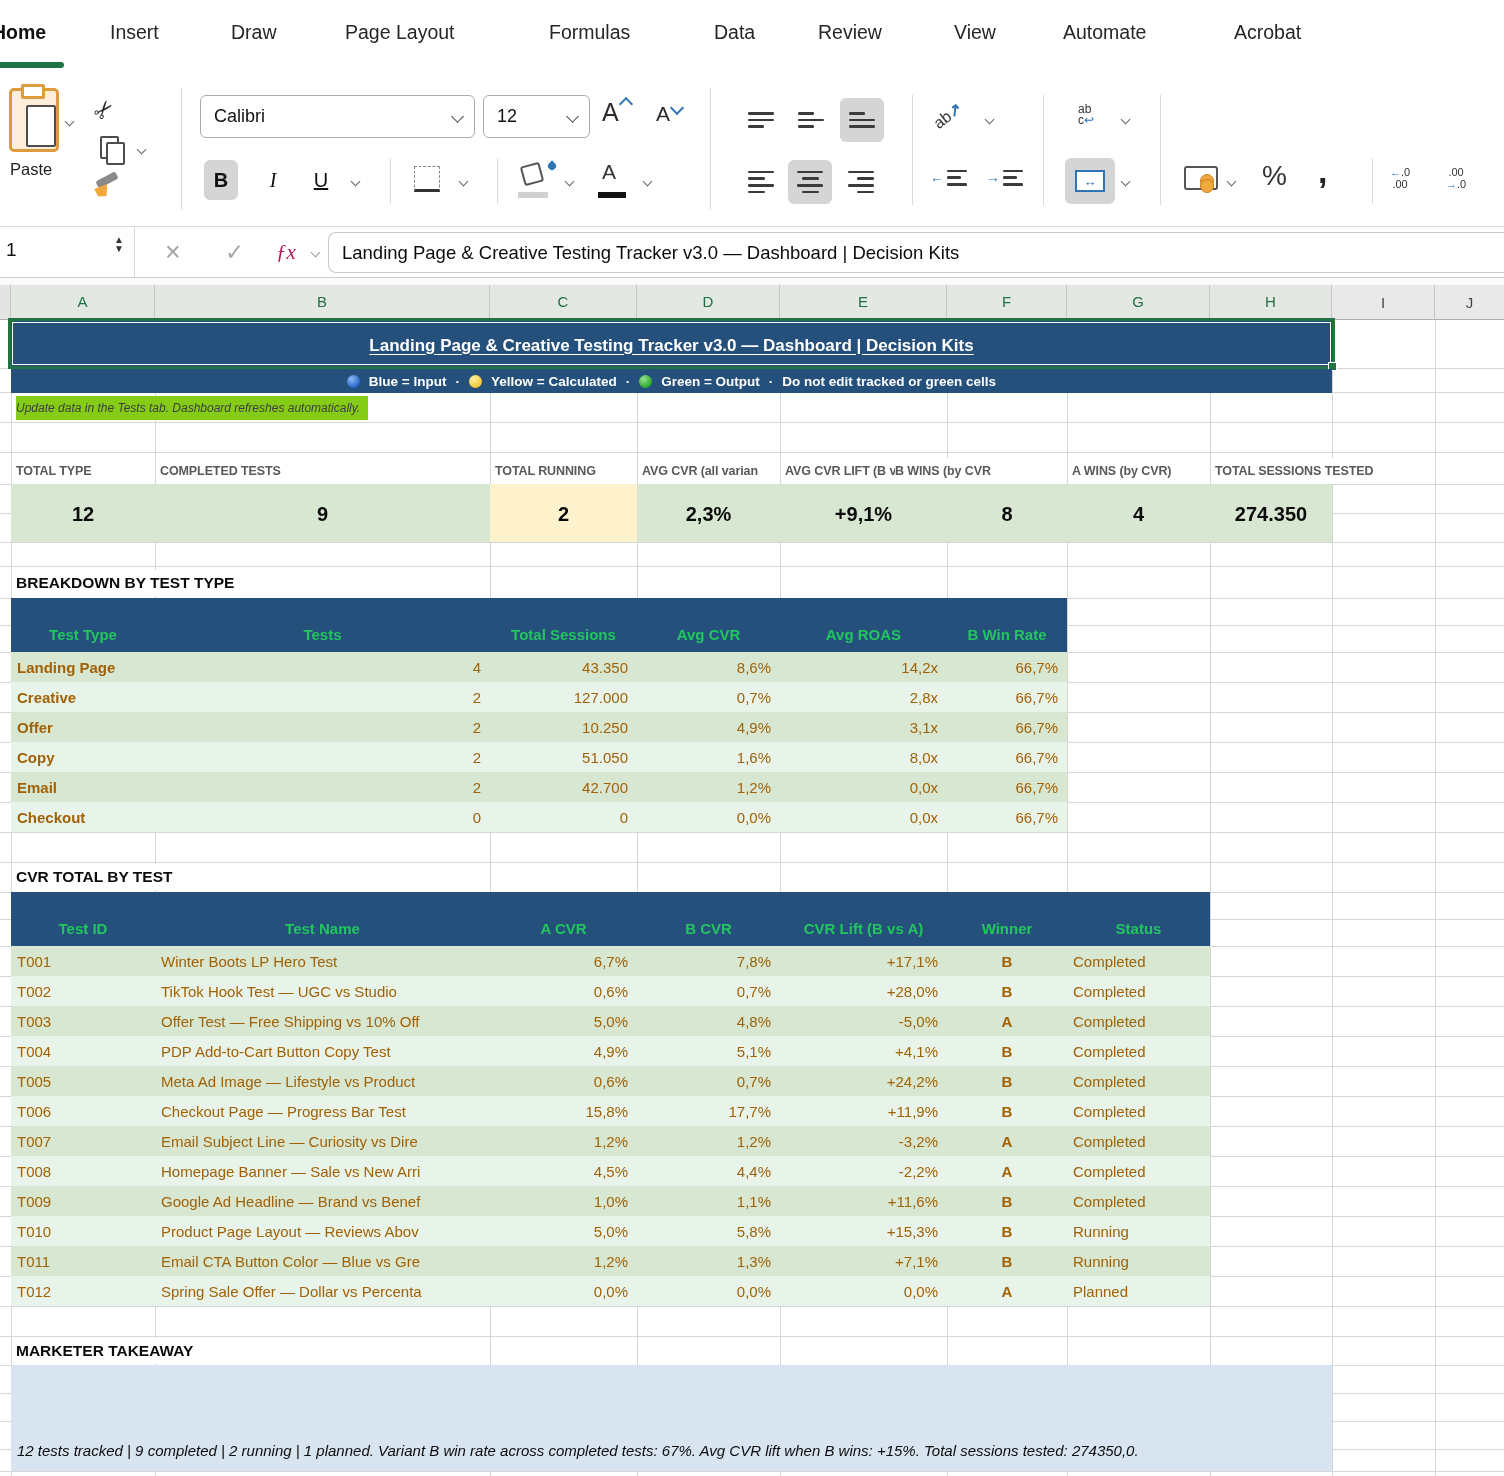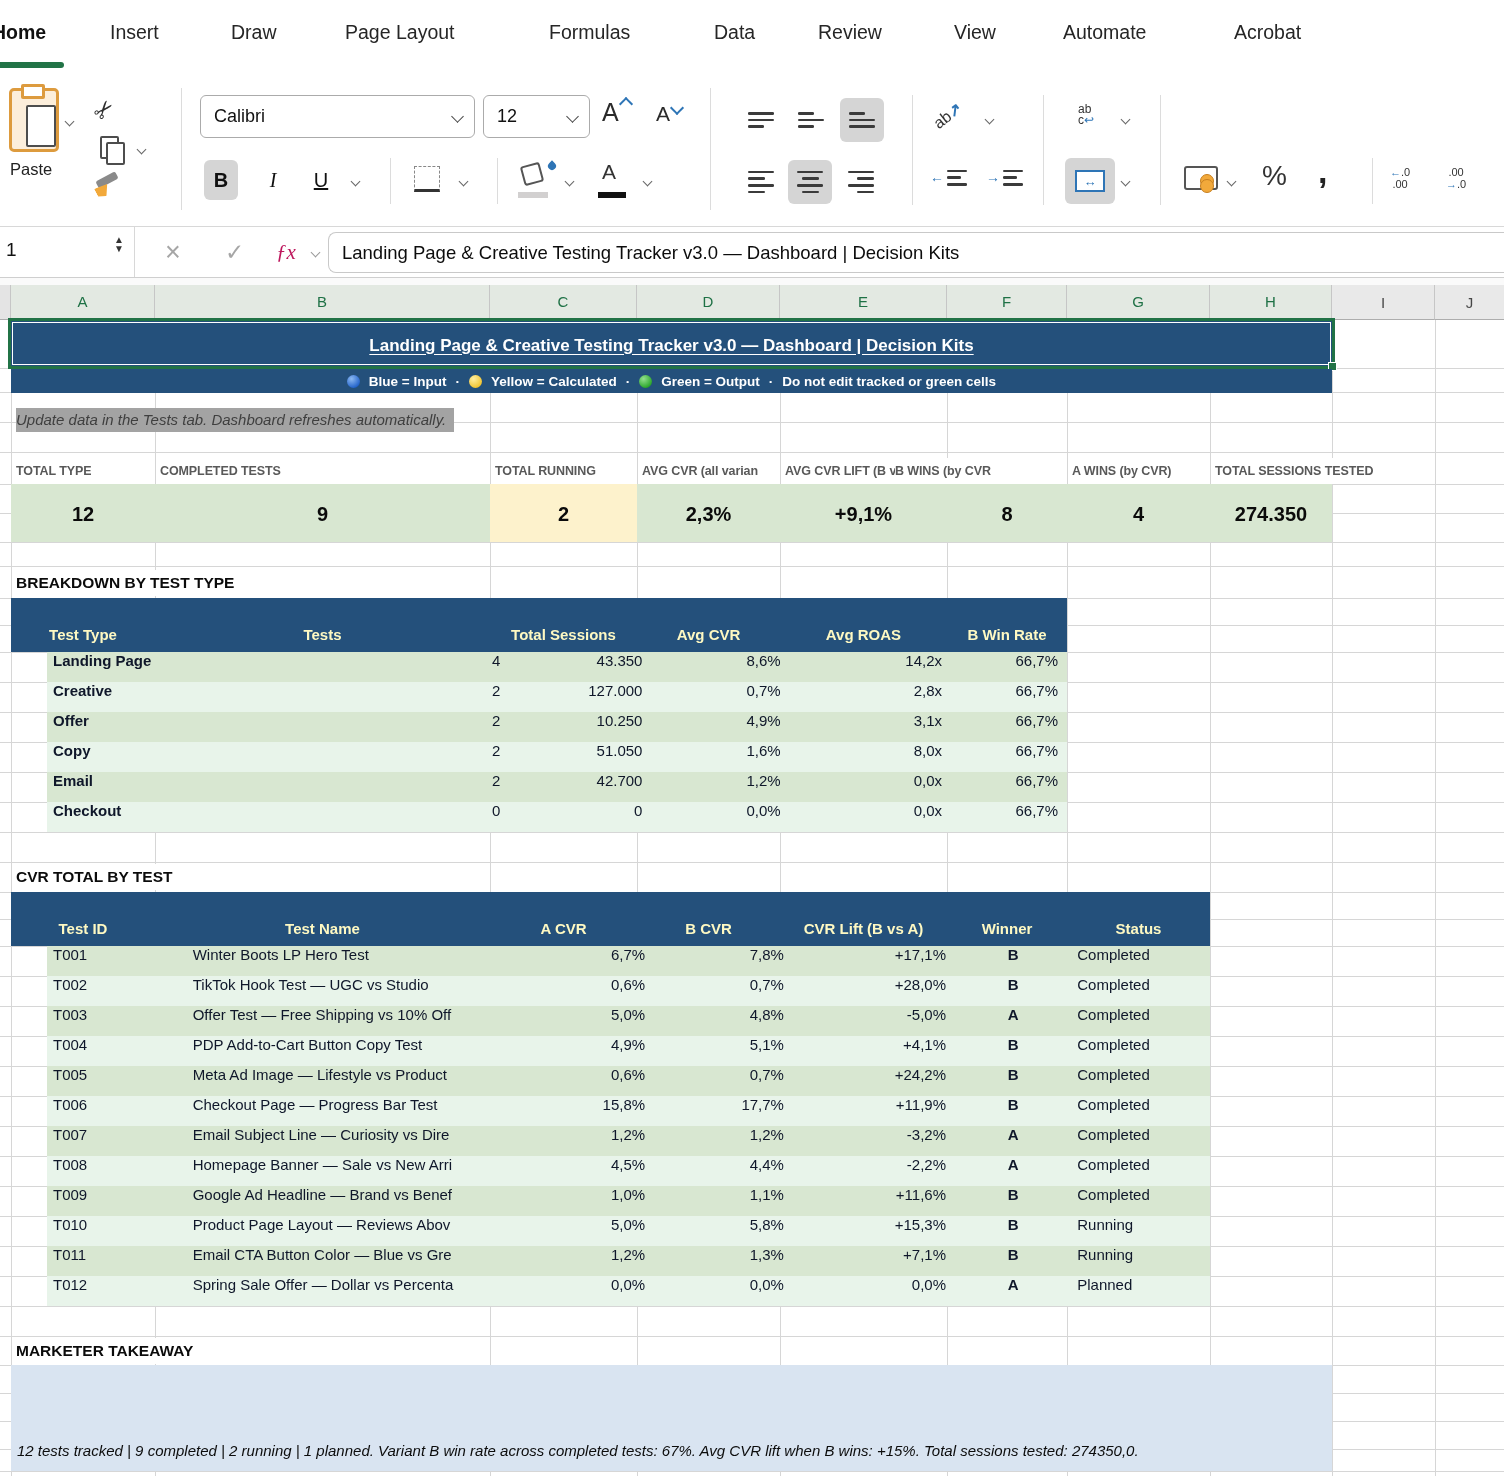--- a/index.html
+++ b/index.html
@@ -64,31 +64,31 @@
   #titlebar{left:11px;top:321px;width:1321px;height:46px;background:#24507B;display:flex;align-items:center;justify-content:center;}
   #titlebar span{color:#fff;font-weight:bold;font-size:17px;text-decoration:underline;text-underline-offset:3px;padding-top:3px;}
   #selborder{left:8px;top:318px;width:1327px;height:51px;border:3px solid #217346;outline:1.5px solid #fff;outline-offset:-5px;pointer-events:none;}
   #selhandle{left:1328px;top:362px;width:9px;height:9px;background:#217346;border:1.5px solid #fff;}
   #legendbar{left:11px;top:369px;width:1321px;height:24px;background:#24507B;display:flex;align-items:center;justify-content:center;
              gap:9px;color:#fff;font-size:13.5px;font-weight:bold;}
   .dot{width:13px;height:13px;border-radius:50%;flex:none;}
   .dot.blue{background:radial-gradient(circle at 35% 30%,#8CB9F2,#2061C9 75%);}
   .dot.yellow{background:radial-gradient(circle at 35% 30%,#FFEFA0,#F0C32E 75%);}
   .dot.green{background:radial-gradient(circle at 35% 30%,#93E08E,#28A428 75%);}
-  #note{left:16px;top:408px;height:24px;line-height:24px;font-size:15px;font-style:italic;color:#3F3F3F;background:#a3a3a3;padding-right:8px;white-space:nowrap;}
+  #note{left:16px;top:396px;height:24px;line-height:24px;font-size:12px;font-style:italic;color:#3F3F3F;background:#84cc16;padding-right:8px;white-space:nowrap;}
   .kpilabel{position:absolute;top:458px;height:26px;line-height:26px;font-size:12.5px;font-weight:bold;color:#595959;
             background:#fff;white-space:nowrap;overflow:hidden;letter-spacing:-0.1px;}
   .kpicell{position:absolute;top:484px;height:58px;line-height:60px;text-align:center;font-size:20px;font-weight:bold;color:#0b0b0b;}
   .fill-green{background:#D8E7D1;}
   .fill-yellow{background:#FDF2CC;}
   .seclabel{position:absolute;height:26px;line-height:26px;font-size:15.5px;font-weight:bold;color:#0b0b0b;background:#fff;padding-right:8px;white-space:nowrap;}
   .dtable{position:absolute;left:11px;}
-  .dhead{background:#24507B;height:54px;display:flex;align-items:flex-end;color:#fef9c3;font-weight:bold;font-size:15px;}
+  .dhead{background:#24507B;height:54px;display:flex;align-items:flex-end;color:#22c55e;font-weight:bold;font-size:15px;}
   .dhead span{display:block;text-align:center;padding-bottom:9px;white-space:nowrap;}
-  .drow{height:30px;display:flex;align-items:flex-start;font-size:15px;color:#0f172a;margin-left:36px;}
+  .drow{height:30px;display:flex;align-items:center;font-size:15px;color:#a16207;}
   .drow:nth-child(odd){background:#D8E7D1;}
   .drow:nth-child(even){background:#E8F4EA;}
   .cell{box-sizing:border-box;white-space:nowrap;}
   
   .w-a{width:144px;} .w-b{width:335px;} .w-c{width:147px;} .w-d{width:143px;} .w-e{width:167px;} .w-f{width:120px;} .w-g{width:143px;}
   .lft{padding-left:6px;text-align:left;} .rgtp{padding-right:9px;text-align:right;} .ctr{text-align:center;}
   .bname{font-weight:bold;}
   .wincell{font-weight:bold;}
   .clipcell{overflow:hidden;}
   #takeaway{left:11px;top:1365px;width:1321px;height:106px;background:#D9E4F1;}

